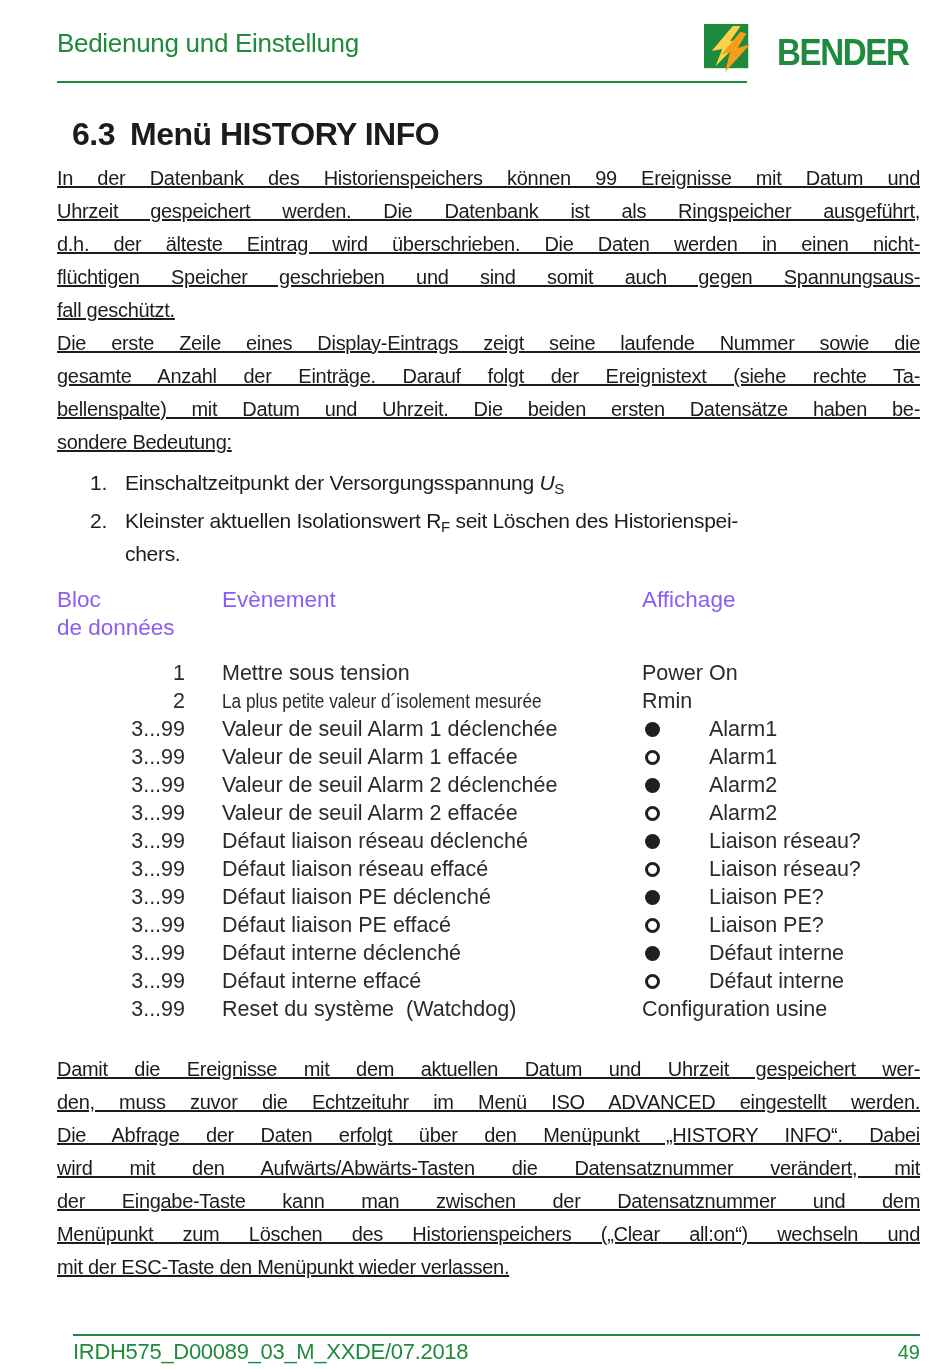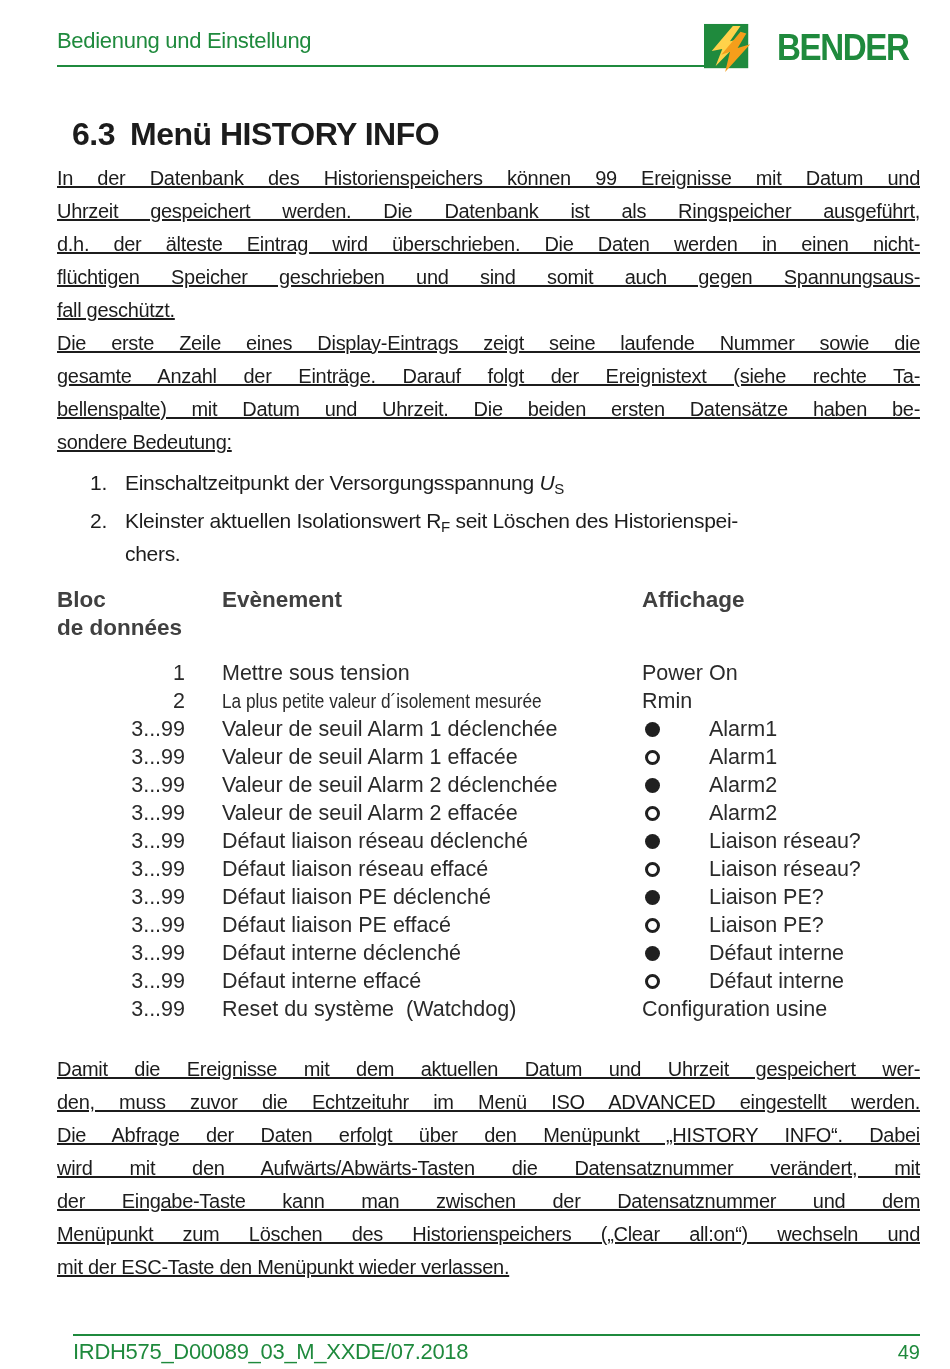--- a/index.html
+++ b/index.html
@@ -9,24 +9,24 @@
   html,body{margin:0;padding:0;background:#ffffff;}
   .page{
     width:950px;height:1369px;position:relative;overflow:hidden;background:#fff;
     font-family:"Liberation Sans",sans-serif;color:var(--ink);
   }
   .content{position:absolute;left:57px;right:30px;top:0;}
 
   
   .masthead{position:relative;margin-top:28px;height:52px;}
   .running-head{
-    width:690px;font-size:22px;letter-spacing:-0.3px;color:var(--green);
-    padding-bottom:11px;border-bottom:2px solid var(--green);
+    width:690px;font-size:26px;letter-spacing:-0.3px;color:var(--green);
+    padding-bottom:22px;border-bottom:2px solid var(--green);
   }
-  .logo{position:absolute;right:0;top:-6px;display:flex;align-items:center;gap:23px;}
+  .logo{position:absolute;right:0;top:-6px;display:flex;align-items:flex-end;gap:23px;}
   .logo-mark{width:50px;height:52px;display:block;}
   .logo-text{font-size:36px;font-weight:700;color:var(--green);letter-spacing:-1.5px;transform:scaleX(.92);transform-origin:left center;}
 
   
   h1{margin:36px 0 9px 0;font-size:32px;font-weight:700;letter-spacing:-0.5px;display:flex;}
   .h1-num{width:73px;flex:0 0 auto;text-align:center;}
 
   
   .para{font-size:20px;line-height:33px;letter-spacing:-0.3px;text-decoration:underline;}
   .para .line{text-align:justify;text-align-last:justify;}
@@ -35,21 +35,21 @@
 
   
   .olist{margin:7px 0 4px 0;}
   .list-row{display:grid;grid-template-columns:68px 1fr;font-size:21px;line-height:33px;letter-spacing:-0.3px;margin-bottom:5px;}
   .list-num{padding-left:33px;}
   .list-text i{font-style:italic;}
   .list-text sub{font-size:15px;vertical-align:-4px;line-height:0;}
 
   
   .tbl{margin-top:16px;letter-spacing:0;}
-  .tbl-head{display:grid;grid-template-columns:165px 420px 1fr;font-size:22.5px;line-height:28px;color:#404040;margin-bottom:17px;font-weight:bold;}
+  .tbl-head{display:grid;grid-template-columns:165px 420px 1fr;font-size:22.5px;line-height:28px;color:#8b5cf6;margin-bottom:17px;}
   .tbl-rows{}
   .tbl-row{display:grid;grid-template-columns:128px 37px 420px 1fr;font-size:21.5px;line-height:28px;color:#2a2a2a;}
   .cell-num{text-align:right;}
   .cell-event{}
   .cell-event .condensed{display:inline-block;transform:scaleX(.84);transform-origin:0 50%;white-space:nowrap;font-size:20.5px;}
   .cell-display{display:flex;align-items:center;}
   .marker-slot{width:67px;flex:0 0 auto;display:flex;align-items:center;}
   .dot{display:inline-block;border-radius:50%;margin-left:3px;}
   .dot.filled{width:15px;height:15px;background:#202020;}
   .dot.open{width:9px;height:9px;border:3.5px solid #202020;}

